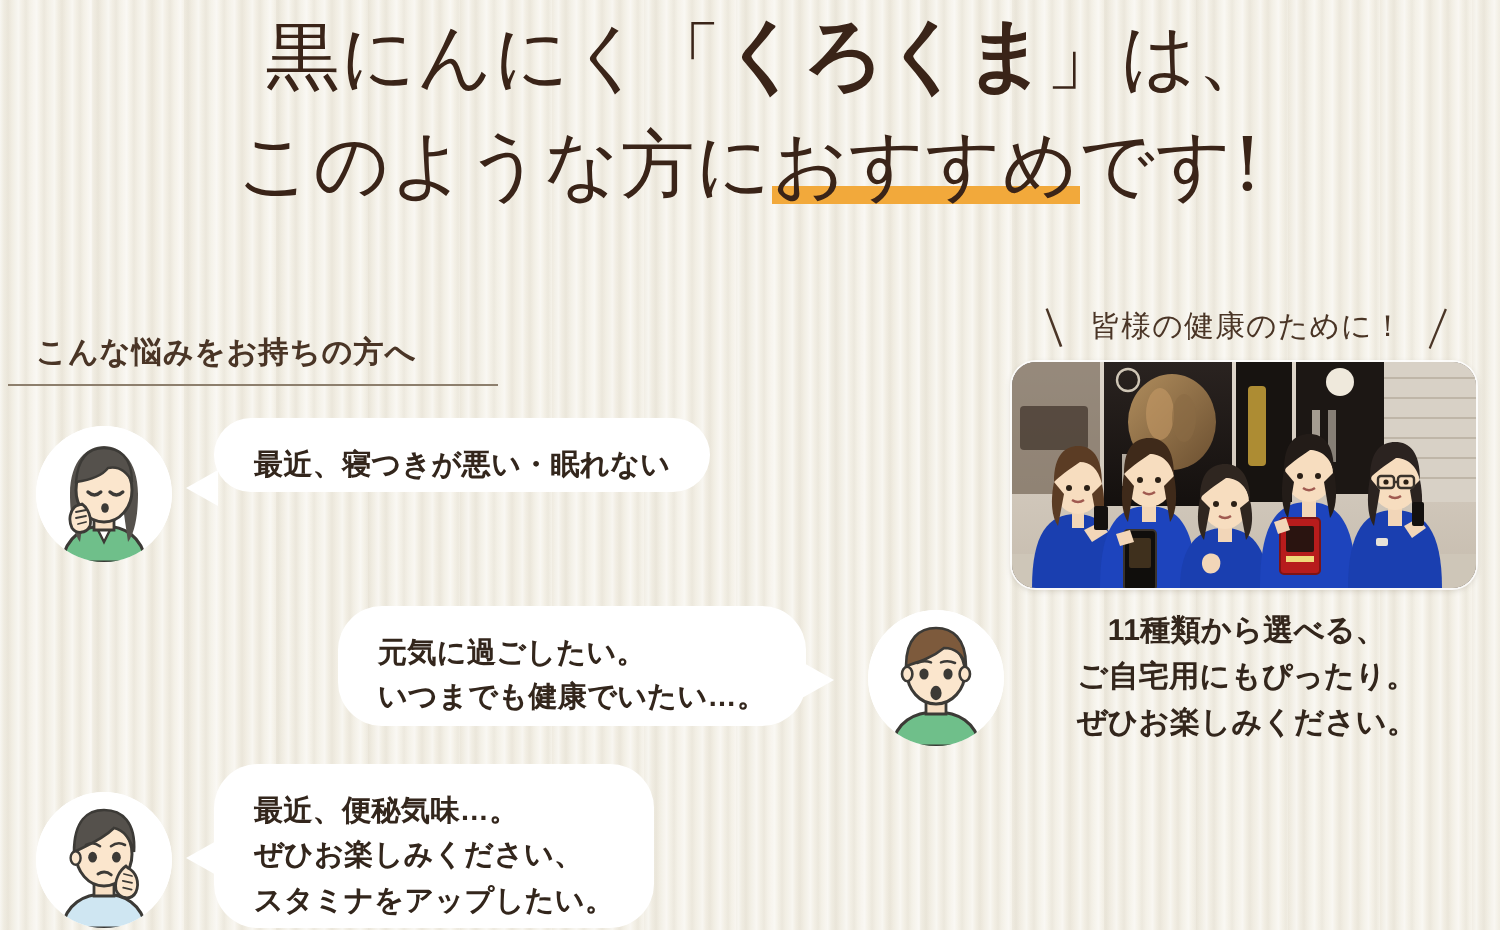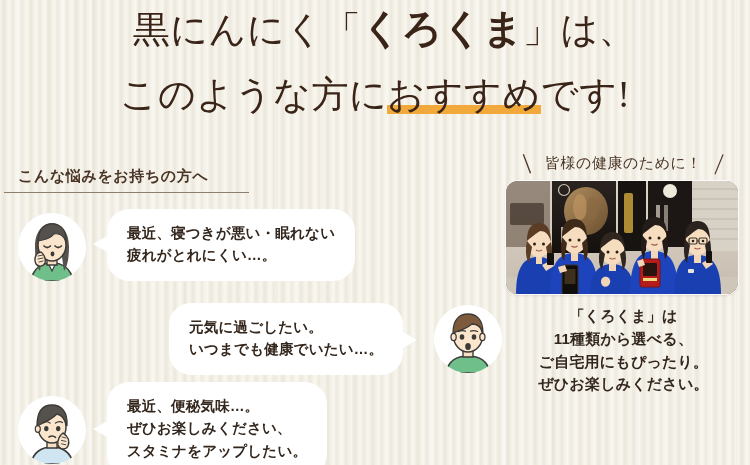--- a/index.html
+++ b/index.html
@@ -45,21 +45,21 @@
     color: #3a2418;
     font-family: "DejaVu Serif", "Liberation Serif", serif;
     line-height: 1.0;
     user-select: none;
   }
   .headline-row {
     white-space: nowrap;
     display: block;
   }
   .headline-row-1 { font-size: 37px; letter-spacing: 0.5px; padding-left: 19px; }
-  .headline-row-2 { font-size: 37px; letter-spacing: 0.5px; margin-top: 28px; font-family: Liberation Serif, serif; }
+  .headline-row-2 { font-size: 37px; letter-spacing: 0.5px; margin-top: 16px; }
   .hl-plain { font-weight: 400; }
   .hl-brand {
     font-weight: 700;
     font-size: 40px;
     letter-spacing: -0.5px;
   }
   .hl-mark {
     position: relative;
     display: inline-block;
     background-image: linear-gradient(to top, #f2a93b 0px, #f2a93b 9px, transparent 9px);
@@ -107,21 +107,21 @@
     border-radius: 50%;
     background: #ffffff;
     overflow: hidden;
   }
   .avatar svg { display: block; }
 
   .bubble {
     position: absolute;
     background: #ffffff;
     border-radius: 22px;
-    padding: 13px 20px 14px 20px;
+    padding: 13px 20px 2px 20px;
     color: #33261c;
     font-weight: 700;
     font-size: 14.5px;
     line-height: 1.55;
     letter-spacing: 0.2px;
     white-space: nowrap;
   }
   .bubble-line { display: block; }
 
   
@@ -238,21 +238,20 @@
           <path d="M37 33 q3.2 3 6.4 0" fill="none" stroke="#3c3a36" stroke-width="1.7" stroke-linecap="round"></path>
 
           <ellipse cx="34.5" cy="41" rx="1.9" ry="2.4" fill="#3c3a36"></ellipse>
 
           <path d="M20 40 C17 42 16 47 18 51 C20 54 25 54 27 50 C28 46 26 41 23 39 Z" fill="#fbe6cd" stroke="#3c3a36" stroke-width="1.4"></path>
           <path d="M20 43 l5 -1 M20 46 l5 -1 M21 49 l4 -1" stroke="#3c3a36" stroke-width="0.9" fill="none" stroke-linecap="round"></path>
         </svg>
       </div>
       <div class="bubble" style="left:103px; top:0px;">
         <span class="bubble-line">最近、寝つきが悪い・眠れない</span>
-        <span class="bubble-line">疲れがとれにくい…。</span>
         <span class="tail tail-left" style="left:-14px; top:26px;"></span>
       </div>
     </div>
 
     <div class="row row-2">
       <div class="bubble" style="left:165px; top:6px;">
         <span class="bubble-line">元気に過ごしたい。</span>
         <span class="bubble-line">いつまでも健康でいたい…。</span>
         <span class="tail tail-right" style="right:-14px; top:28px;"></span>
       </div>
@@ -454,20 +453,19 @@
           <path d="M188.5 67 q3 2 6 0" stroke="#a05a50" stroke-width="1.2" fill="none"></path>
 
           <path d="M196 82 l7 -4 l4 5 l-7 5 z" fill="#f2d6b8"></path>
           <rect x="200" y="70" width="6" height="12" rx="1" fill="#14110f"></rect>
           <rect x="182" y="88" width="6" height="4" rx="1" fill="#e8e3d8"></rect>
         </g>
       </svg>
     </div>
 
     <div class="right-text">
-      <span>「くろくま」は</span>
       <span>11種類から選べる、</span>
       <span>ご自宅用にもぴったり。</span>
       <span>ぜひお楽しみください。</span>
     </div>
 
   </div>
 </div>
 
 </body></html>

